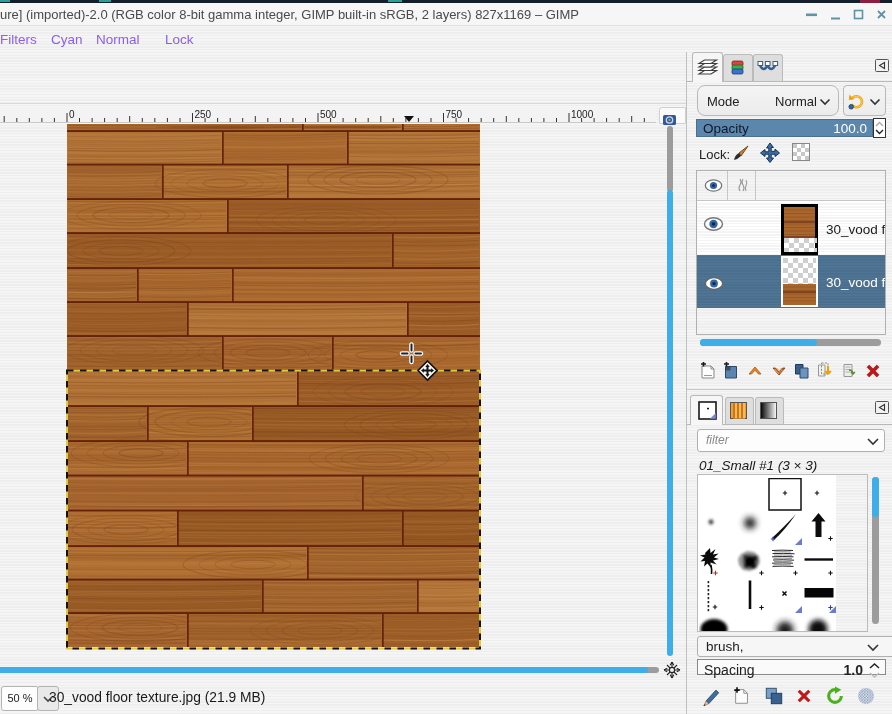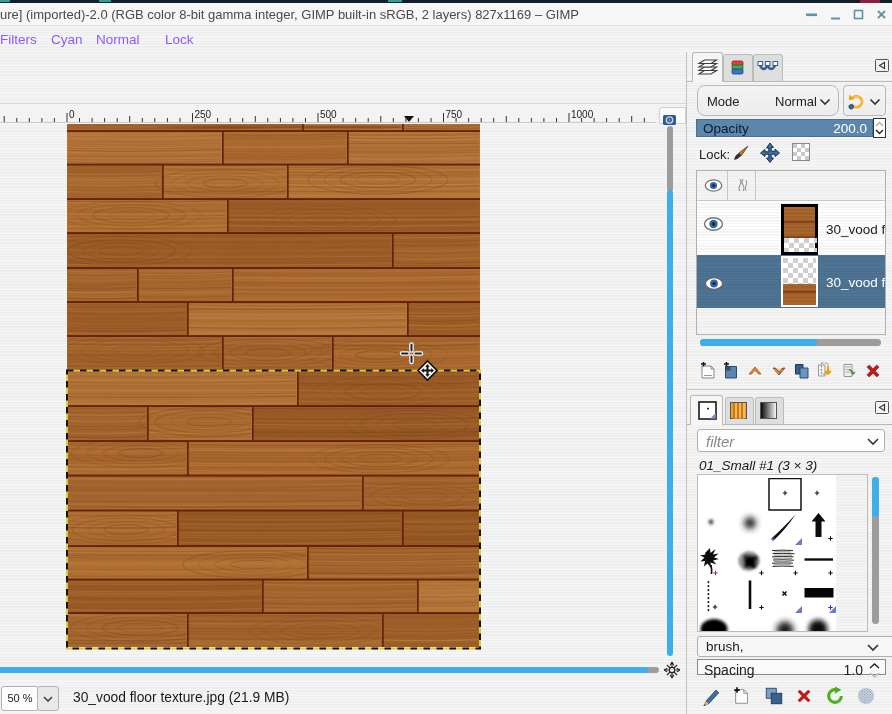--- a/index.html
+++ b/index.html
@@ -1168,21 +1168,21 @@
  </g>
  <circle cx="9" cy="9" r="2.6" fill="#f1f1f1" stroke="#222" stroke-width="1.1"></circle>
 </svg>
 
 <div class="abs" style="left:1px;top:686px;width:38px;height:25px;background:#fdfdfd;border:1px solid #b4b4b4;border-radius:3px;font-size:11px;color:#222;text-align:center;line-height:23px;">50 %</div>
 <div class="abs" style="left:37px;top:686px;width:22px;height:25px;background:#e9e9e9;border:1px solid #b4b4b4;border-radius:3px;">
  <svg width="20" height="23" viewBox="0 0 20 23">
       <path d="M6 10 l4 4 l4 -4" fill="none" stroke="#444" stroke-width="1.6"></path>
     </svg>
 </div>
-<div class="abs" style="left:73px;top:690px;font-size:13.8px;color:#1a1a1a;">30_vood floor texture.jpg (21.9 MB)</div>
+<div class="abs" style="left:49px;top:690px;font-size:13.8px;color:#1a1a1a;">30_vood floor texture.jpg (21.9 MB)</div>
 
 <div class="abs" style="left:686px;top:52px;width:1px;height:662px;background:#c0c0c0;"></div>
 <div class="abs" style="left:687px;top:52px;width:205px;height:662px;" id="rp"></div>
 
 <div class="abs" style="left:692px;top:52px;width:31px;height:30px;background:#f6f6f6;border:1px solid #b8b8b8;border-bottom:none;border-radius:3px 3px 0 0;"></div>
 <div class="abs" style="left:723px;top:54px;width:30px;height:28px;background:#dedede;border:1px solid #bbb;border-bottom:none;border-radius:3px 3px 0 0;"></div>
 <div class="abs" style="left:753px;top:54px;width:30px;height:28px;background:#dedede;border:1px solid #bbb;border-bottom:none;border-radius:3px 3px 0 0;"></div>
 <div class="abs" style="left:687px;top:81px;width:205px;height:1px;background:#b8b8b8;"></div>
 <div class="abs" style="left:693px;top:81px;width:29px;height:1px;background:#f6f6f6;"></div>
 
@@ -1227,21 +1227,21 @@
   <path d="M1.5 1.5 L5.8 6.4 L0.8 7 z" fill="#f0a000"></path>
   <circle cx="3.2" cy="13.8" r="2.3" fill="#3465a4" stroke="#173d66" stroke-width="0.8"></circle>
  </svg>
  <svg class="abs" style="left:25px;top:12px;" width="12" height="9" viewBox="0 0 12 9">
       <path d="M1.5 1.5 l4.5 4.5 l4.5 -4.5" fill="none" stroke="#333" stroke-width="1.6"></path>
     </svg>
 </div>
 
 <div class="abs" style="left:696px;top:119px;width:177px;height:18px;background:#5c87ad;border:1px solid #49708f;">
  <span class="abs" style="left:6px;top:1px;font-size:13.5px;color:#0f172a;">Opacity</span>
- <span class="abs" style="right:5px;top:1px;font-size:13.5px;color:#fff;">200.0</span>
+ <span class="abs" style="right:5px;top:1px;font-size:13.5px;color:#fff;">100.0</span>
 </div>
 <div class="abs" style="left:873px;top:118px;width:13px;height:20px;background:#fff;border:1px solid #333;">
  <svg width="11" height="18" viewBox="0 0 11 18">
   <path d="M2 7 l3.5 -3.5 l3.5 3.5" fill="none" stroke="#aaa" stroke-width="1.4"></path>
   <path d="M2 11 l3.5 3.5 l3.5 -3.5" fill="none" stroke="#222" stroke-width="1.4"></path>
  </svg>
 </div>
 
 <span class="abs" style="left:699px;top:147px;font-size:13px;color:#222;">Lock:</span>
 <svg class="abs" style="left:731px;top:143px;" width="20" height="20" viewBox="0 0 20 20">
@@ -1432,21 +1432,21 @@
       </linearGradient>
     </defs>
  <rect x="1.5" y="1.5" width="16" height="16" fill="url(#gr1)" stroke="#555" stroke-width="1"></rect>
 </svg>
 <svg class="abs" style="left:875px;top:401px;" width="14" height="13" viewBox="0 0 14 13">
  <rect x="0.5" y="0.5" width="13" height="12" rx="1" fill="#f2f2f2" stroke="#555"></rect>
  <path d="M9.5 3.5 L4.5 6.5 L9.5 9.5 z" fill="none" stroke="#333" stroke-width="1.1"></path>
 </svg>
 
 <div class="abs" style="left:697px;top:429px;width:188px;height:23px;background:#fdfdfd;border:1px solid #b0b0b0;border-radius:3px;">
- <span class="abs" style="left:8px;top:3px;font-size:15px;font-style:italic;color:#8a8a8a;">filter</span>
+ <span class="abs" style="left:8px;top:3px;font-size:12px;font-style:italic;color:#8a8a8a;">filter</span>
  <svg class="abs" style="left:168px;top:7px;" width="14" height="10" viewBox="0 0 14 10">
       <path d="M2 2 l5 5 l5 -5" fill="none" stroke="#333" stroke-width="1.6"></path>
     </svg>
 </div>
 
 <div class="abs" style="left:699px;top:458px;font-size:13.5px;font-style:italic;color:#1a1a1a;">01_Small #1 (3 × 3)</div>
 
 <div class="abs" style="left:697px;top:474px;width:171px;height:158px;background:#fff;border:1px solid #bbb;overflow:hidden;">
 <svg class="abs" style="left:70px;top:3px;" width="35" height="34" viewBox="0 0 35 34">
       <rect x="1" y="0.5" width="32" height="31.5" fill="#fff" stroke="#111" stroke-width="1.5"></rect>
@@ -1578,21 +1578,21 @@
 
 <div class="abs" style="left:697px;top:636px;width:216px;height:21px;background:#f6f6f6;border:1px solid #b0b0b0;border-radius:3px;">
  <span class="abs" style="left:8px;top:2px;font-size:13.5px;color:#222;">brush,</span>
  <svg class="abs" style="left:168px;top:6px;" width="14" height="10" viewBox="0 0 14 10">
       <path d="M2 2 l5 5 l5 -5" fill="none" stroke="#333" stroke-width="1.6"></path>
     </svg>
 </div>
 
 <div class="abs" style="left:697px;top:659px;width:189px;height:16px;background:#fafafa;border:1px solid #888;">
  <span class="abs" style="left:6px;top:2px;font-size:14px;color:#222;">Spacing</span>
- <span class="abs" style="right:22px;top:2px;font-size:14px;color:#222;">1.0</span>
+ <span class="abs" style="right:22px;top:2px;font-size:14px;color:#222;font-weight:bold;">1.0</span>
  <svg class="abs" style="right:4px;top:2px;" width="13" height="17" viewBox="0 0 13 17">
   <path d="M2 6 l4.5 -4 l4.5 4" fill="none" stroke="#222" stroke-width="1.5"></path>
   <path d="M2 11 l4.5 4 l4.5 -4" fill="none" stroke="#bbb" stroke-width="1.5"></path>
  </svg>
 </div>
 
 <svg class="abs" style="left:701px;top:686px;" width="20" height="20" viewBox="0 0 22 22">
     <path d="M5.5 16.5 L16.5 4.5 L19.5 7.5 L8.5 19.5 z" fill="#3f6e9e" stroke="#27496b" stroke-width="0.9"></path>
     <path d="M3.2 21.8 L5.5 16.5 L8.5 19.5 z" fill="#e8c080" stroke="#8a6a3a" stroke-width="0.7"></path>
     <path d="M3.2 21.8 l1.2 -1.4" stroke="#333" stroke-width="1.2"></path>

